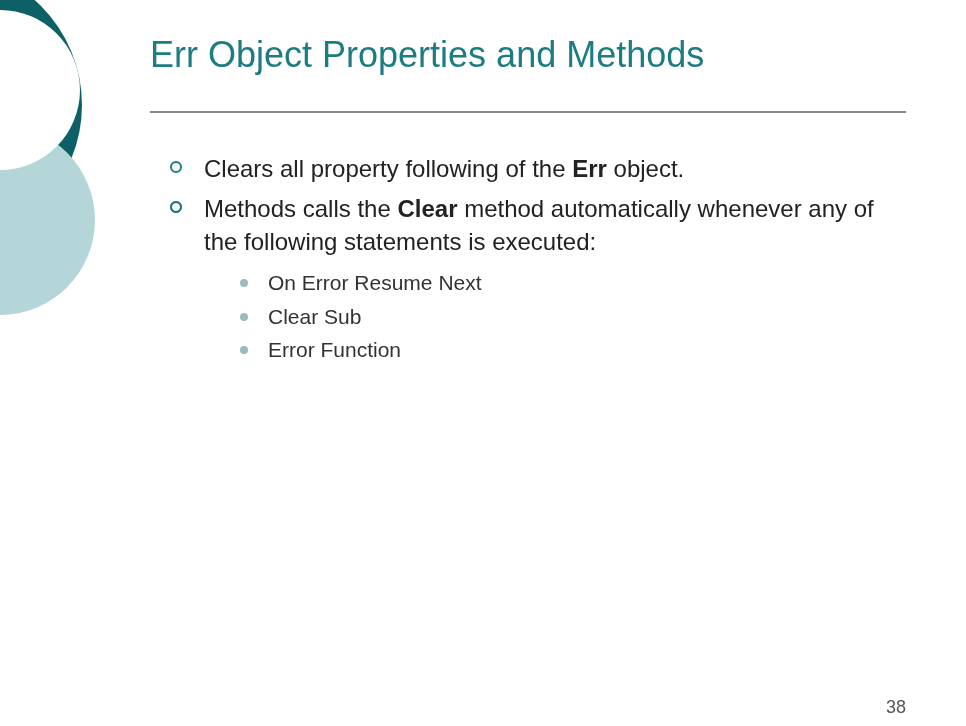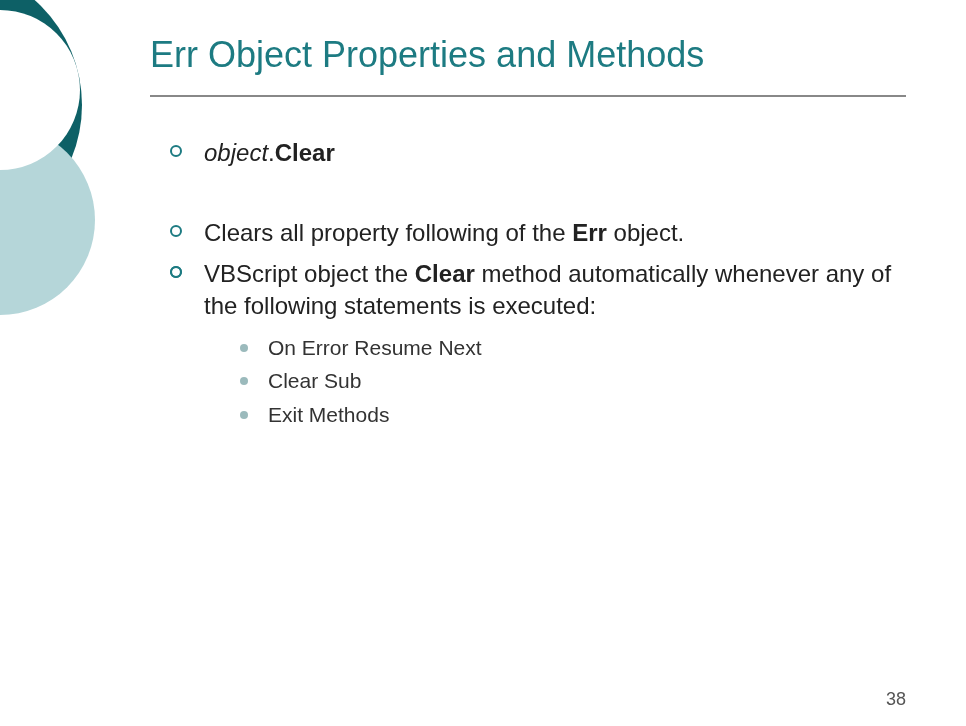--- a/index.html
+++ b/index.html
@@ -48,21 +48,21 @@
     .content {
       position: relative;
       z-index: 10;
       padding: 32px 60px 0 150px;
     }
     .title {
       color: #1d7b82;
       font-size: 36px;
       font-weight: normal;
       line-height: 1.25;
-      margin-bottom: 18px;
+      margin-bottom: 34px;
     }
     .title-rule {
       border: none;
       border-top: 2px solid #888888;
       margin-bottom: 40px;
       width: 100%;
     }
     .bullet-list {
       list-style: none;
       padding-left: 20px;
@@ -111,45 +111,44 @@
       display: inline-block;
     }
     .italic {
       font-style: italic;
     }
     .bold {
       font-weight: bold;
     }
     .page-number {
       position: absolute;
-      bottom: 16px;
+      bottom: 8px;
       right: 60px;
       font-size: 18px;
       color: #555555;
     }
   </style>
 </head>
 <body>
 
 <div class="decorative-circle-outer"></div>
 <div class="decorative-circle-white"></div>
 <div class="decorative-circle-inner"></div>
 
 <div class="content">
   <h1 class="title">
     <span>Err Object Properties and Methods</span><br>
   </h1>
   <hr class="title-rule">
 
   <ul class="bullet-list" id="bullet-list">
-      <li class="bullet-item spacer-after"><span class="bullet-marker"></span><span><span class="italic">object</span><span>.</span><span class="bold">Clear</span></span></li>
       <li class="bullet-item"><span class="bullet-marker"></span><span><span>Clears all property following of the </span><span class="bold">Err</span><span> object.</span></span></li>
       <li class="bullet-item"><span class="bullet-marker"></span></li>
-      <li class="bullet-item"><span class="bullet-marker"></span><span><span>VBScript object the </span><span class="bold">Clear</span><span> method automatically whenever any of the following statements is executed:</span></span></li>
+      <li class="bullet-item"><span class="bullet-marker"></span><span><span>Methods calls the </span><span class="bold">Clear</span><span> method automatically whenever any of the following statements is executed:</span></span></li>
       <ul class="sub-list">
         <li class="sub-item"><span class="sub-marker"></span><span>On Error Resume Next</span></li>
         <li class="sub-item"><span class="sub-marker"></span><span>Clear Sub</span></li>
-        <li class="sub-item"><span class="sub-marker"></span><span>Exit Methods</span></li>
+        <li class="sub-item"><span class="sub-marker"></span><span>Error Function</span></li>
       </ul>
     </ul>
 </div>
 
 <div class="page-number">38</div>
 
 </body></html>

